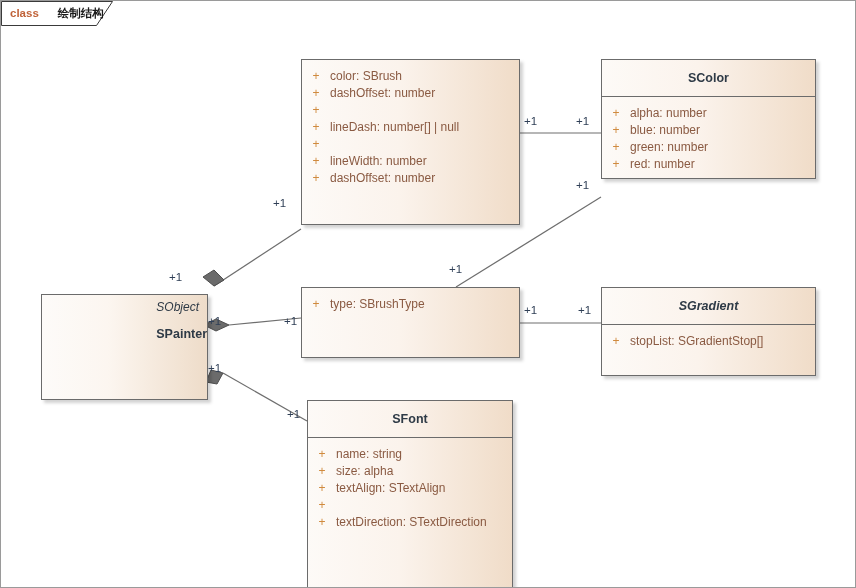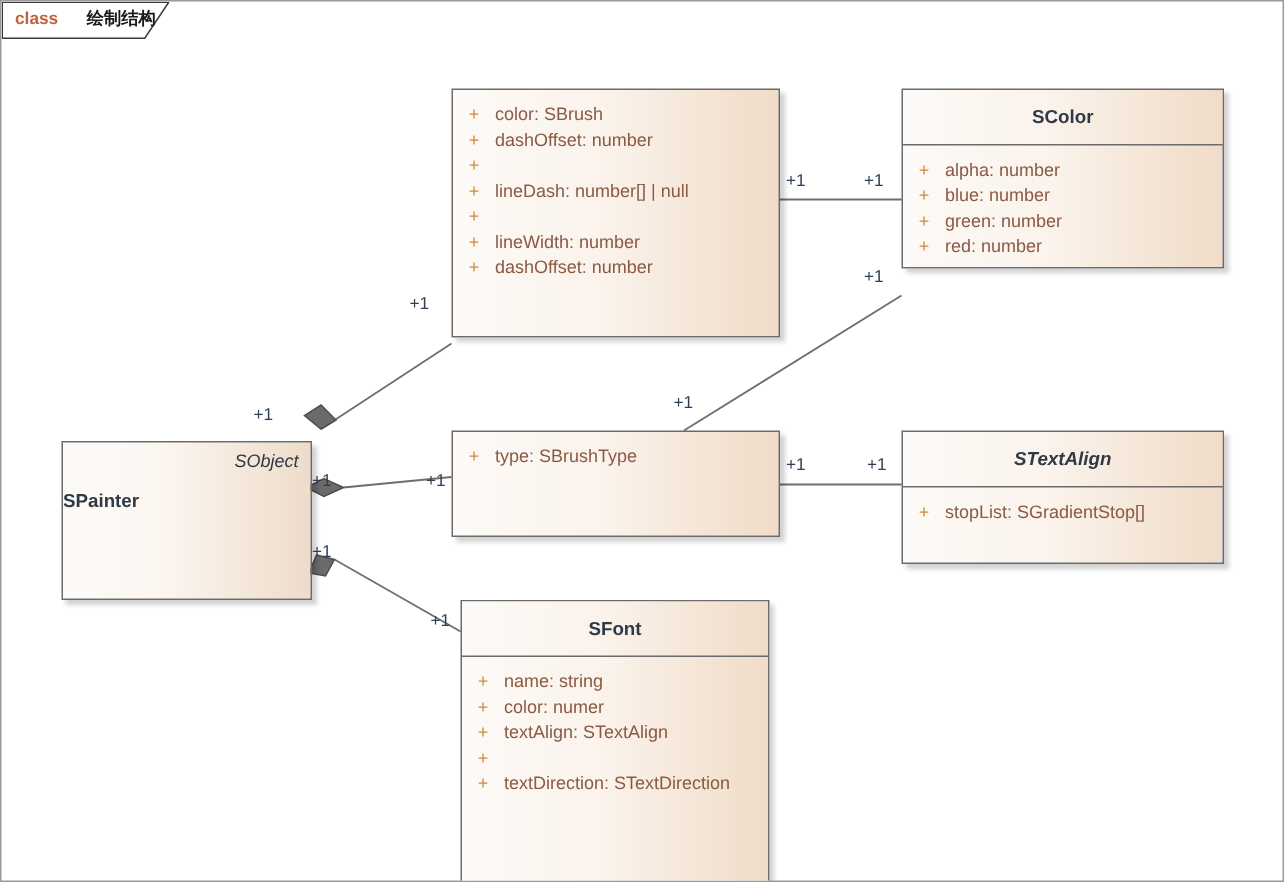--- a/index.html
+++ b/index.html
@@ -106,21 +106,21 @@
     top: 5px;
     font-size: 12px;
     font-style: italic;
     color: #2e3a46;
   }
   .uml-plain .plain-name {
     position: absolute;
     left: 0;
     right: 0;
     top: 32px;
-    text-align: left;
+    text-align: right;
     font-size: 12.5px;
     font-weight: bold;
     color: #2e3a46;
   }
 
   
   #links {
     position: absolute;
     left: 0;
     top: 0;
@@ -246,39 +246,39 @@
   <div class="uml" style="left:300px; top:286px; width:219px; height:71px;">
     <div class="uml-body">
       <div class="attr">
         <span class="vis">+</span>
         <span class="sig">type: SBrushType</span>
       </div>
     </div>
   </div>
 
   <div class="uml" style="left:600px; top:286px; width:215px; height:89px;">
-    <div class="uml-title abstract">STextAlign</div>
+    <div class="uml-title abstract">SGradient</div>
     <div class="uml-body">
       <div class="attr">
         <span class="vis">+</span>
         <span class="sig">stopList: SGradientStop[]</span>
       </div>
     </div>
   </div>
 
   <div class="uml" style="left:306px; top:399px; width:206px; height:205px;">
     <div class="uml-title">SFont</div>
     <div class="uml-body">
       <div class="attr">
         <span class="vis">+</span>
         <span class="sig">name: string</span>
       </div>
       <div class="attr">
         <span class="vis">+</span>
-        <span class="sig">color: numer</span>
+        <span class="sig">size: alpha</span>
       </div>
       <div class="attr">
         <span class="vis">+</span>
         <span class="sig">textAlign: STextAlign</span>
       </div>
       <div class="attr">
         <span class="vis">+</span>
       </div>
       <div class="attr">
         <span class="vis">+</span>

